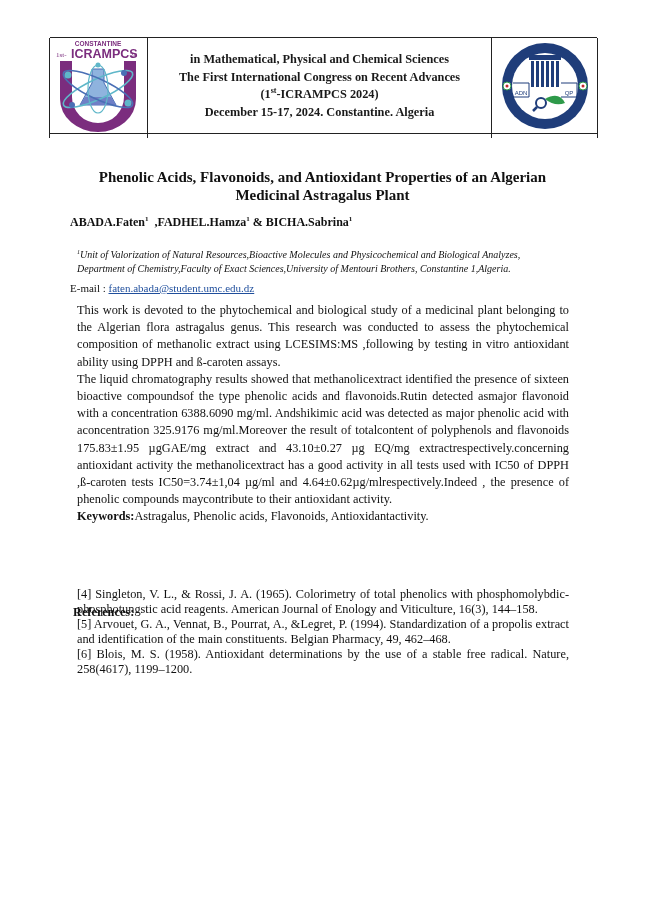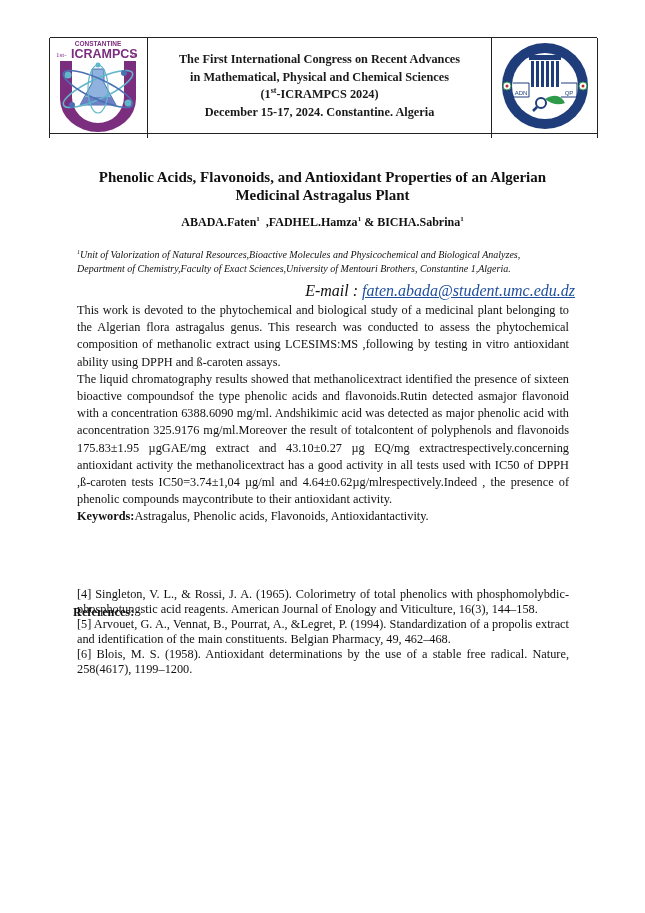--- a/index.html
+++ b/index.html
@@ -21,32 +21,32 @@
     position: absolute; left: 98px; top: 13px; width: 343px; text-align: center;
     font-weight: bold; font-size: 12.3px; line-height: 17.5px; color: #1a1a1a;
   }
   .conf-title sup { font-size: 8px; line-height: 0; }
 
   .paper-title {
     position: absolute; left: 70px; top: 168px; width: 505px; text-align: center;
     font-weight: bold; font-size: 15px; line-height: 18px; color: #111;
   }
   .authors {
-    position: absolute; left: 70px; top: 215px; width: 505px; text-align: center;
+    position: absolute; left: 70px; top: 215px; width: 505px; 
     font-weight: bold; font-size: 12px; color: #111;
   }
   .authors sup { font-size: 7px; }
   .affil {
     position: absolute; left: 77px; top: 246px; width: 510px;
     font-style: italic; font-size: 10px; line-height: 13.5px; color: #111;
   }
   .affil sup { font-size: 6px; }
   .email {
-    position: absolute; left: 70px; top: 282px; width: 505px; text-align: right;
-    font-style: italic; font-size: 16px;
+    position: absolute; left: 70px; top: 282px; width: 505px; text-align: left;
+    font-size: 11px;
   }
   .email a { color: #1f4e9c; text-decoration: underline; }
 
   .body-text {
     position: absolute; left: 77px; top: 302px; width: 492px;
     font-size: 12.3px; line-height: 17.2px; text-align: justify; color: #111;
   }
   .body-text p { margin: 0; }
   .kw-label { font-weight: bold; }
 
@@ -87,22 +87,22 @@
 
       <rect x="0" y="0" width="88" height="20" fill="#ffffff"></rect>
       <text x="44" y="7" text-anchor="middle" font-family="Liberation Sans, sans-serif" font-weight="bold" font-size="6.5" fill="#7b2d7e">CONSTANTINE</text>
       <text x="2" y="18" font-family="Liberation Serif, serif" font-size="7" fill="#7b2d7e">1st-</text>
       <text x="17" y="19" font-family="Liberation Sans, sans-serif" font-weight="bold" font-size="12.5" fill="#7b2d7e">ICRAMPCS</text>
       <text x="76" y="18" font-family="Liberation Serif, serif" font-size="7" fill="#7b2d7e">24</text>
     </svg>
   </div>
 
   <div class="conf-title">
+    <div>in Mathematical, Physical and Chemical Sciences</div>
     <div>The First International Congress on Recent Advances</div>
-    <div>in Mathematical, Physical and Chemical Sciences</div>
     <div><span>(1</span><sup>st</sup><span>-ICRAMPCS 2024)</span></div>
     <div>December 15-17, 2024. Constantine. Algeria</div>
   </div>
 
   <div class="logo-right">
     <svg width="92" height="90" viewBox="0 0 92 90">
       <circle cx="46" cy="45" r="43" fill="#1f3d7a"></circle>
       <circle cx="46" cy="45" r="33" fill="#ffffff"></circle>
 
       <rect x="30" y="14" width="32" height="5" fill="#1f3d7a"></rect>

